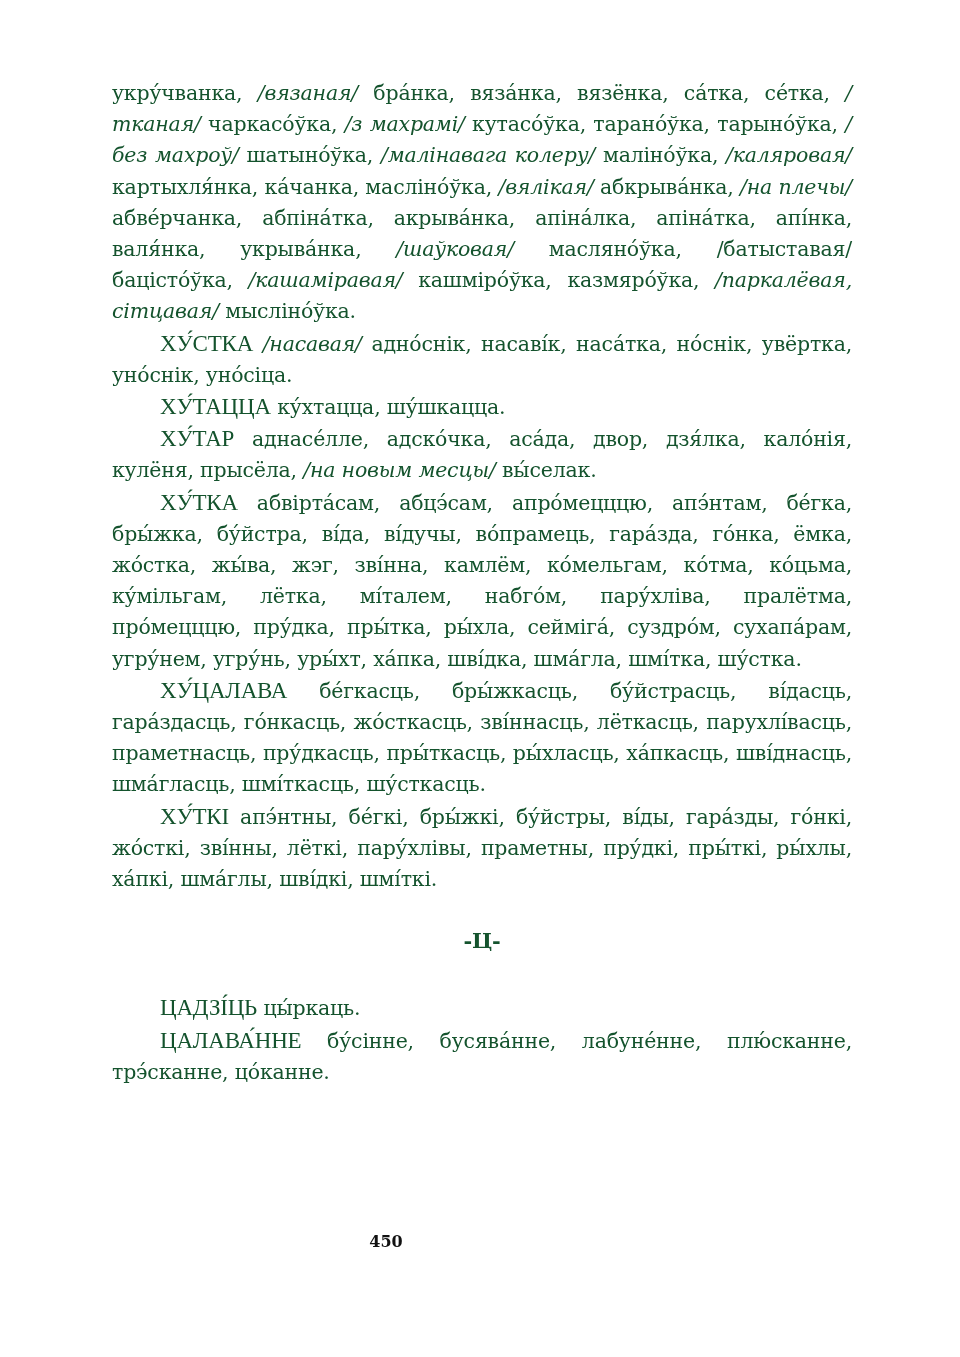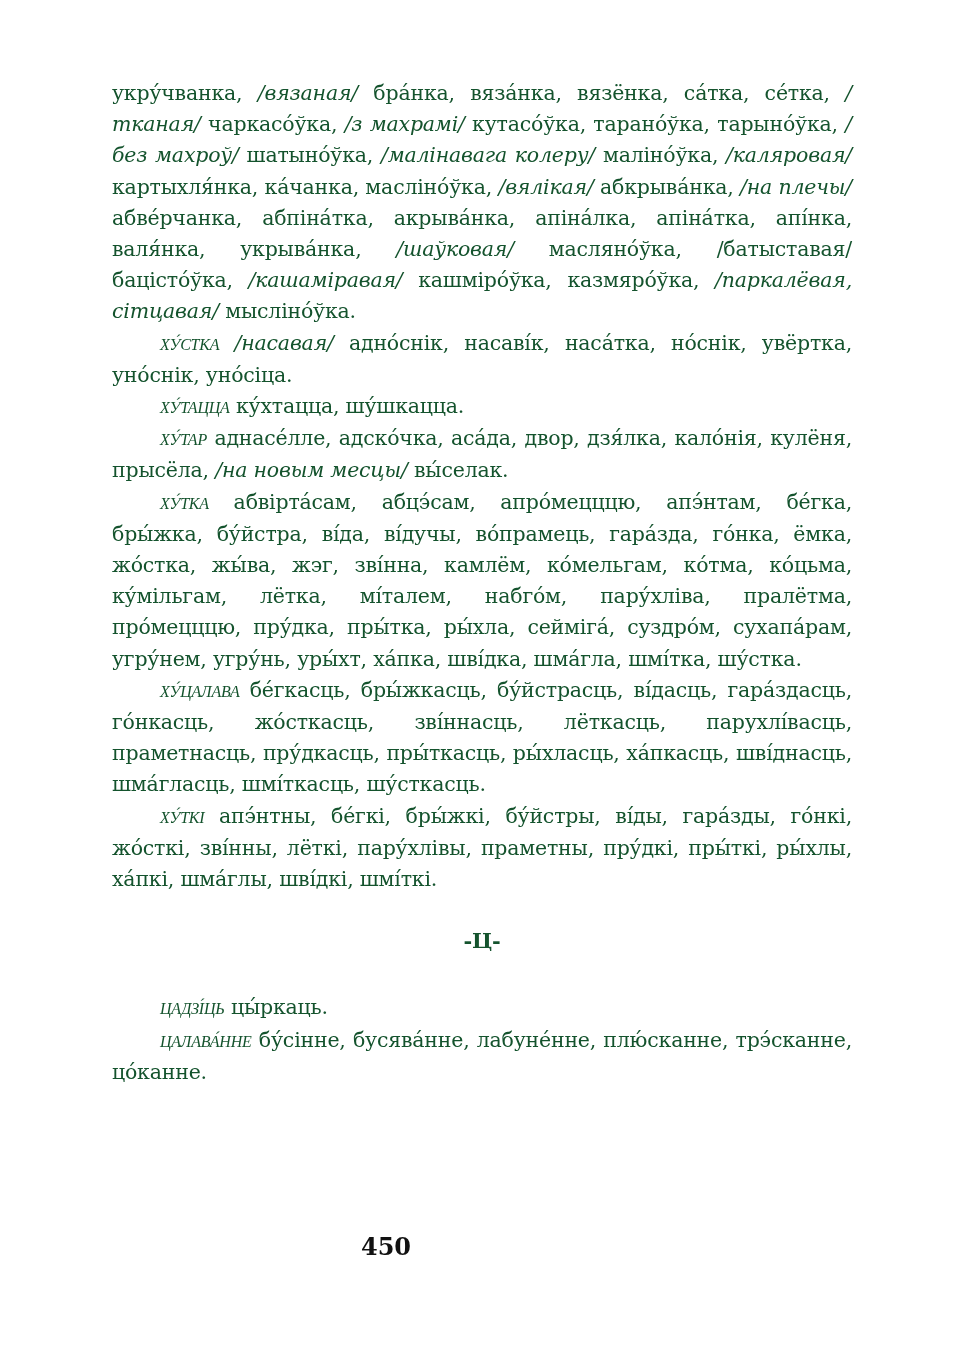--- a/index.html
+++ b/index.html
@@ -5,29 +5,29 @@
   html, body { margin: 0; padding: 0; background: #ffffff; }
   body { width: 960px; height: 1357px; position: relative; overflow: hidden; }
   .page {
     position: absolute; left: 112px; top: 78px; width: 740px;
     font-family: "DejaVu Serif", "Liberation Serif", serif;
     font-size: 20.5px; line-height: 31.2px; color: #14532d;
     text-align: justify; letter-spacing: -0.2px;
   }
   .para { margin: 0; text-indent: 0; }
   .entry-line { margin: 0; text-indent: 48px; }
-  .head { font-family: "Liberation Serif", "DejaVu Serif", serif; font-size: 16px; font-style: italic; }
+  .head { font-family: "Liberation Serif", "DejaVu Serif", serif; font-size: 23px; }
   .note { font-style: italic; }
   .section-letter {
     text-align: center; font-weight: bold; margin: 30px 0 36px 0;
     text-indent: 0; font-size: 21px;
   }
   .page-number {
     position: absolute; left: 0; width: 772px; top: 1232px; text-align: center;
-    font-family: "DejaVu Serif", serif; font-size: 24px; font-weight: bold; color: #111;
+    font-family: "DejaVu Serif", serif; font-size: 16px; font-weight: bold; color: #111;
   }
 </style>
 </head>
 <body>
 
 <div class="page">
   <p class="para" id="cont"><span>укру́чванка, </span><span class="note">/вязаная/</span><span> бра́нка, вяза́нка, вязёнка, са́тка, се́тка, </span><span class="note">/тканая/</span><span> чаркасо́ўка, </span><span class="note">/з махрамі/</span><span> кутасо́ўка, тарано́ўка, тарыно́ўка, </span><span class="note">/без махроў/</span><span> шатыно́ўка, </span><span class="note">/малінавага колеру/</span><span> маліно́ўка, </span><span class="note">/каляровая/</span><span> картыхля́нка, ка́чанка, масліно́ўка, </span><span class="note">/вялікая/</span><span> абкрыва́нка, </span><span class="note">/на плечы/</span><span> абве́рчанка, абпіна́тка, акрыва́нка, апіна́лка, апіна́тка, апі́нка, валя́нка, укрыва́нка, </span><span class="note">/шаўковая/</span><span> масляно́ўка, </span><span>/батыставая/</span><span> бацісто́ўка, </span><span class="note">/кашаміравая/</span><span> кашміро́ўка, казмяро́ўка, </span><span class="note">/паркалёвая, сітцавая/</span><span> мысліно́ўка.</span></p>
   <div id="entries">
       <p class="entry-line"><span class="head">ХУ́СТКА</span><span> </span><span class="note">/насавая/</span><span> адно́снік, насаві́к, наса́тка, но́снік, увёртка, уно́снік, уно́сіца.</span></p>
       <p class="entry-line"><span class="head">ХУ́ТАЦЦА</span><span> ку́хтацца, шу́шкацца.</span></p>

